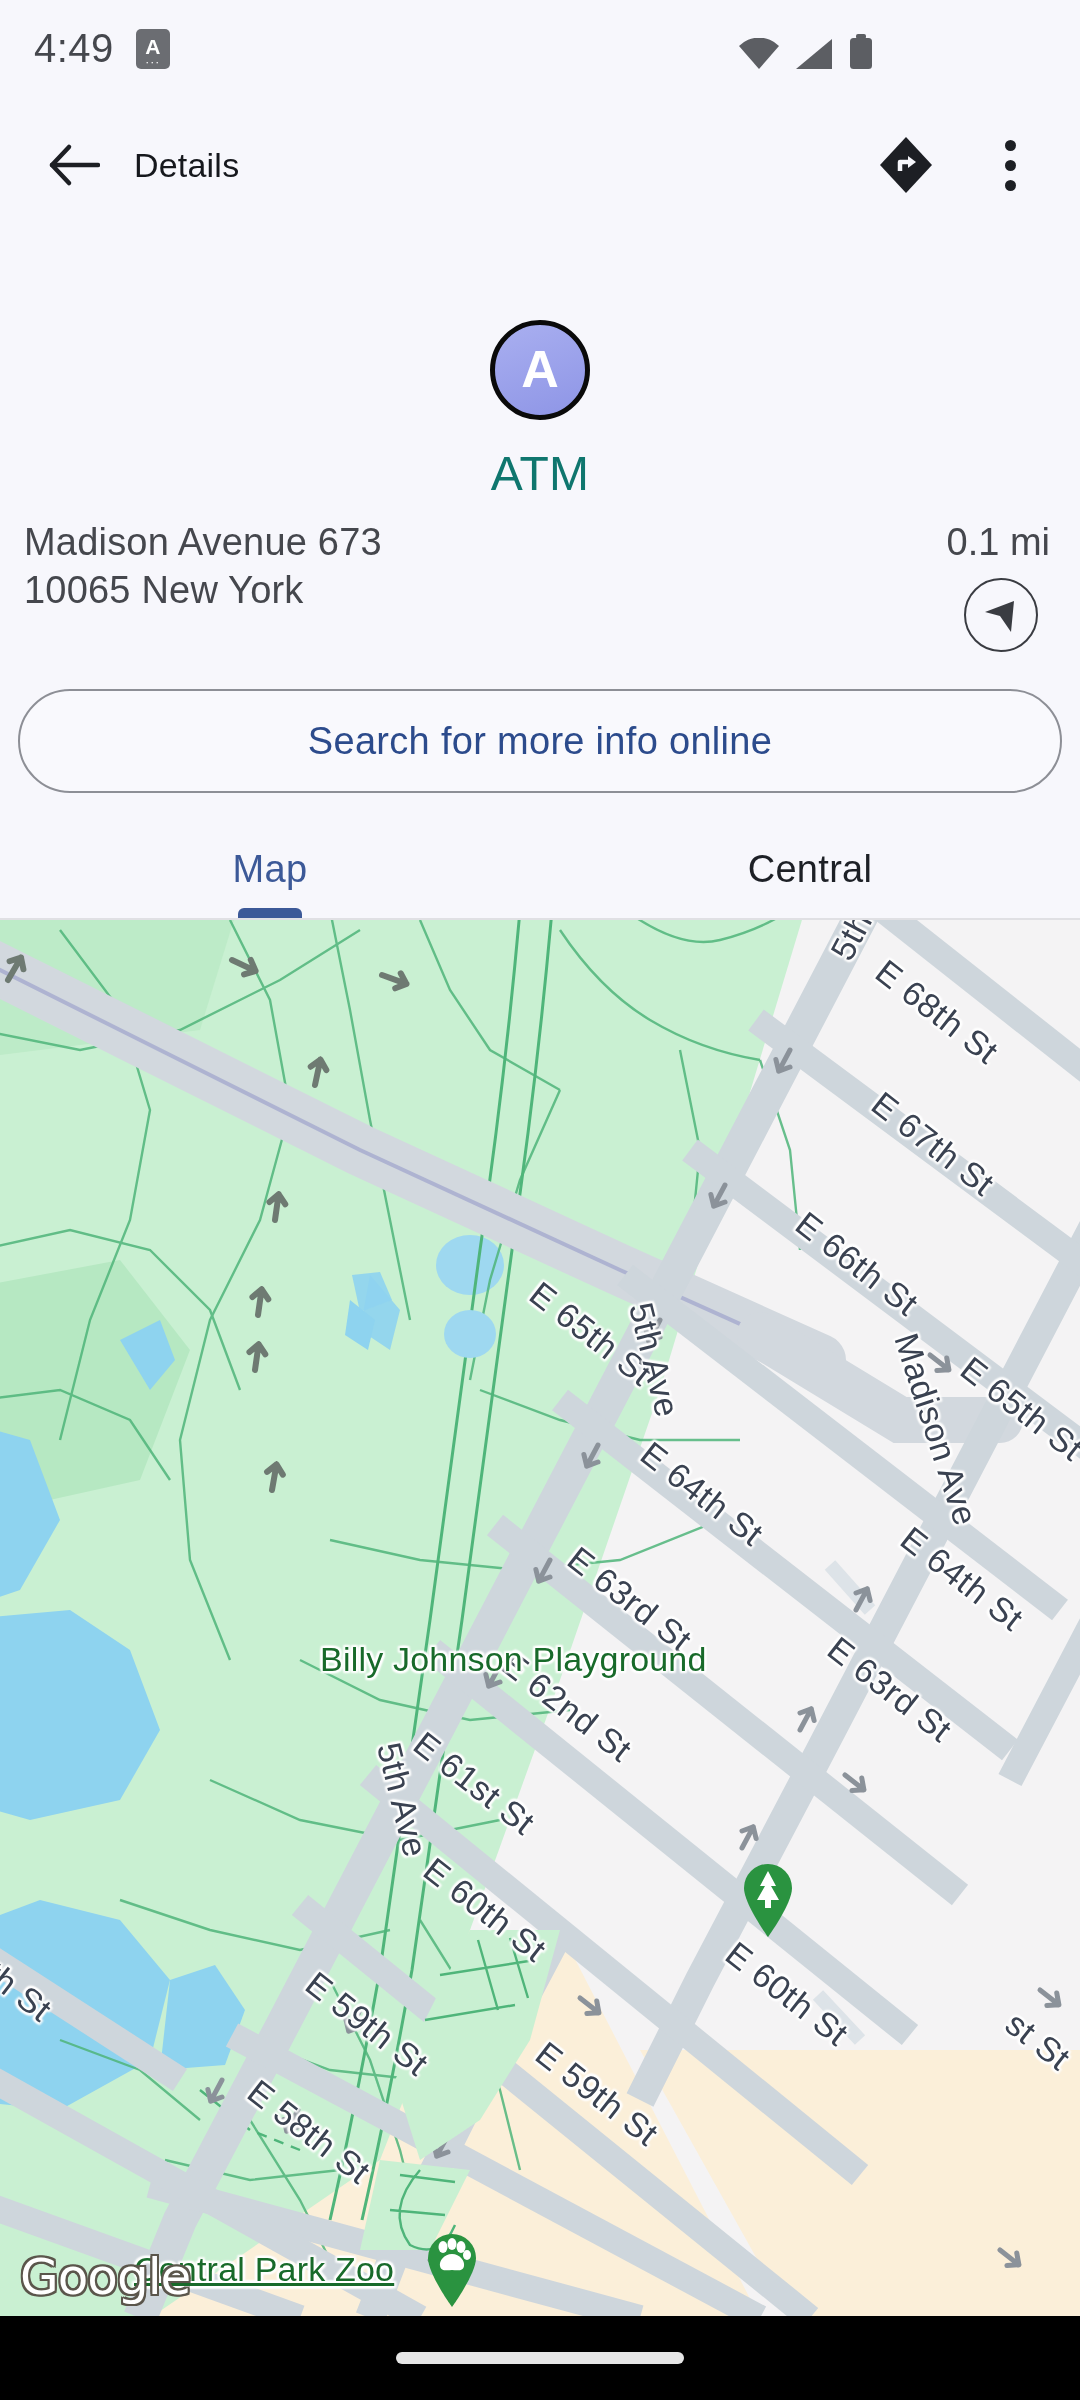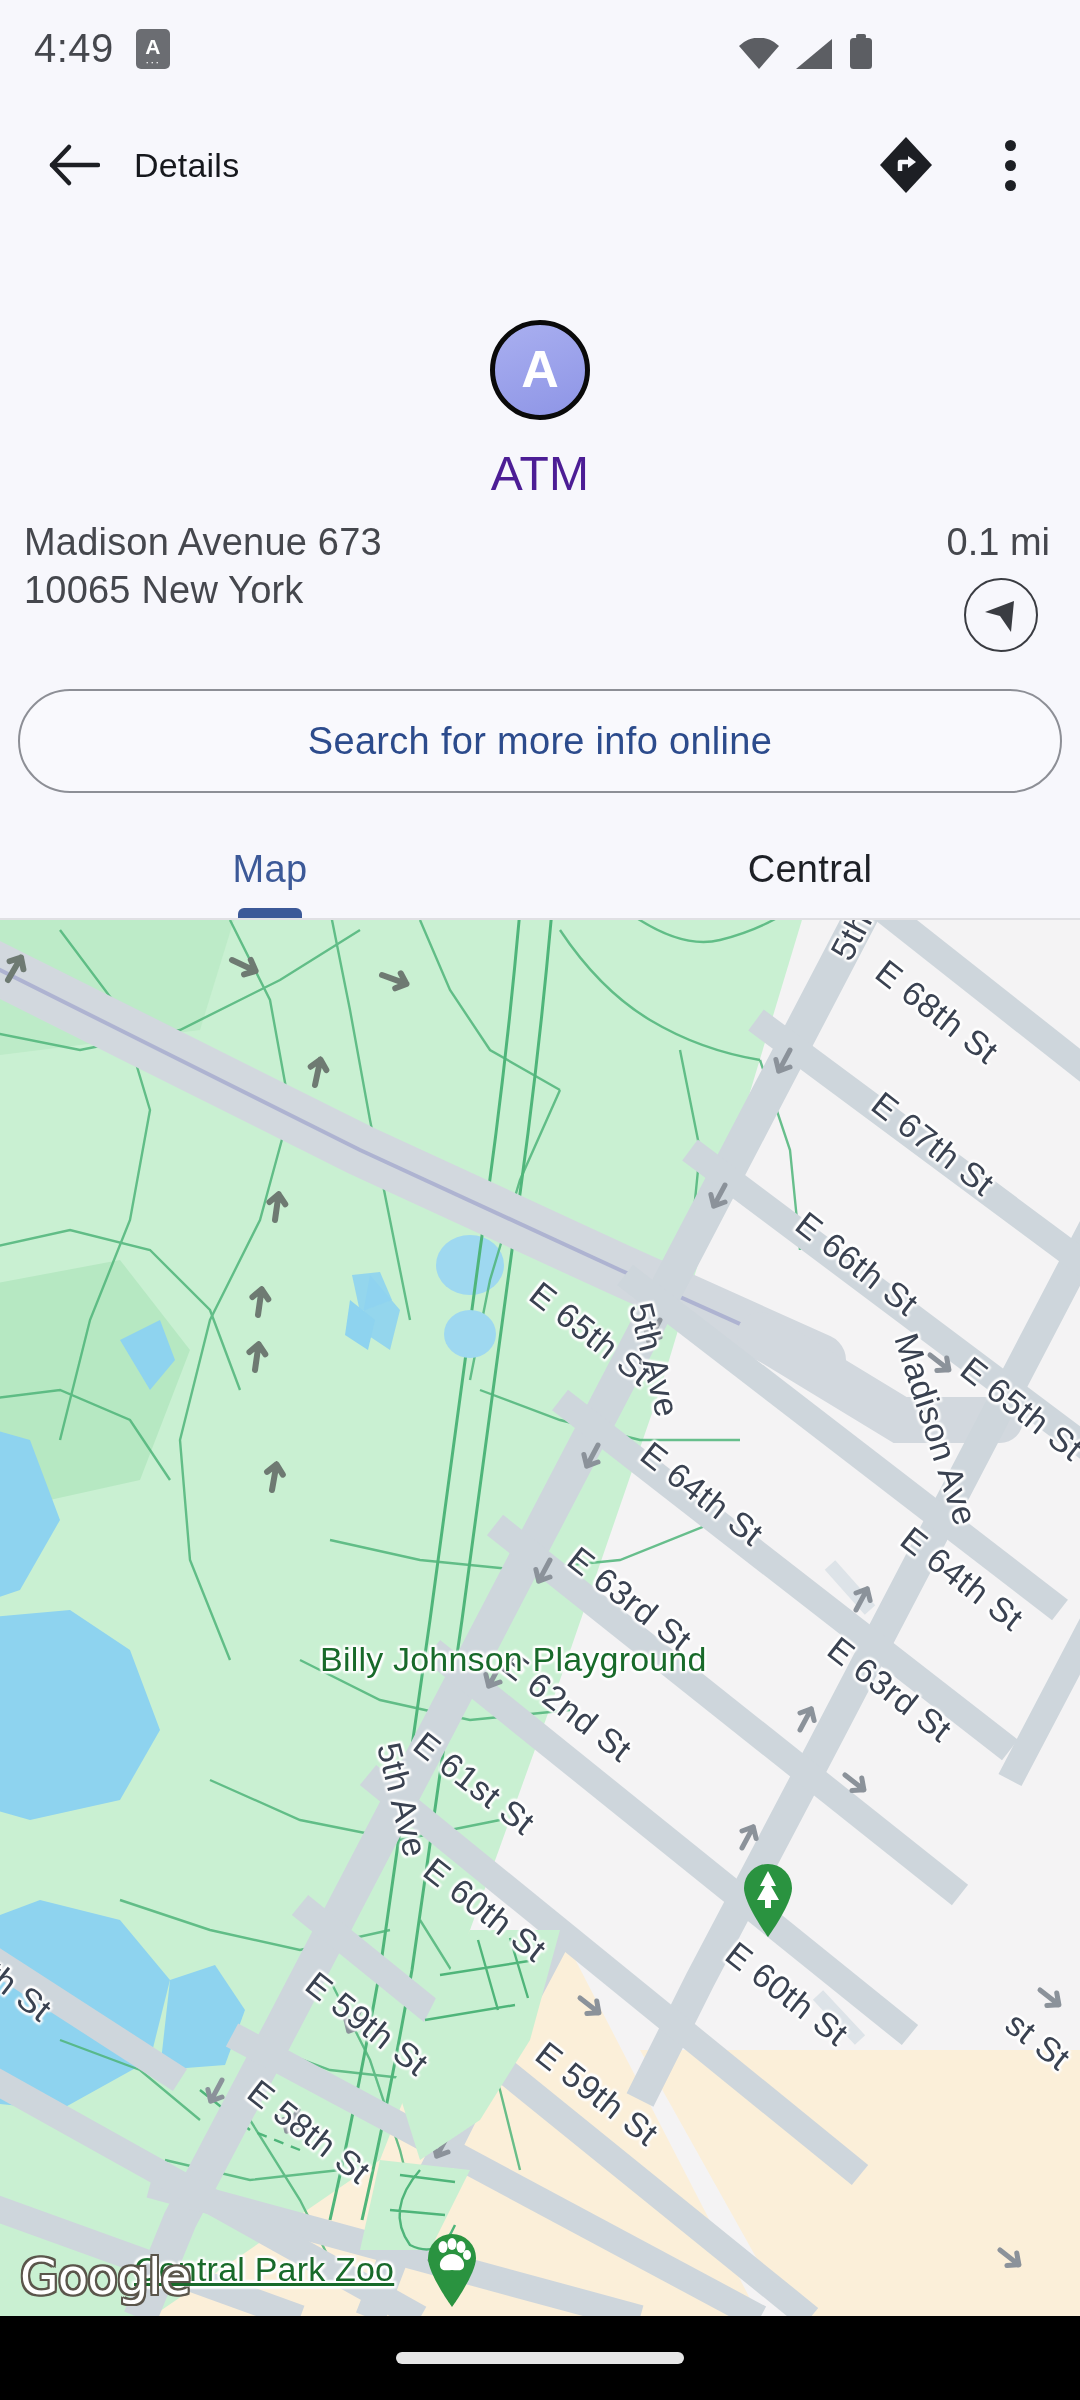--- a/index.html
+++ b/index.html
@@ -89,21 +89,21 @@
     width: 100px; height: 100px; border-radius: 50%;
     background: linear-gradient(160deg, #a9aff0 0%, #8e95e6 100%);
     border: 5px solid #0a0a0a;
     display: flex; align-items: center; justify-content: center;
   }
   #avatar-letter {
     color: #fff; font-size: 52px; font-weight: bold;
     line-height: 1; margin-top: -2px;
   }
   #place-name {
-    text-align: center; font-size: 48px; color: #4c1d95;
+    text-align: center; font-size: 48px; color: #0f766e;
     margin-top: 26px; letter-spacing: 0.3px;
   }
 
   
   #address-row {
     position: absolute; top: 518px; left: 0; width: 1080px;
     display: flex; align-items: flex-start;
     padding: 0 24px;
   }
   #address-block { flex: 1; }

